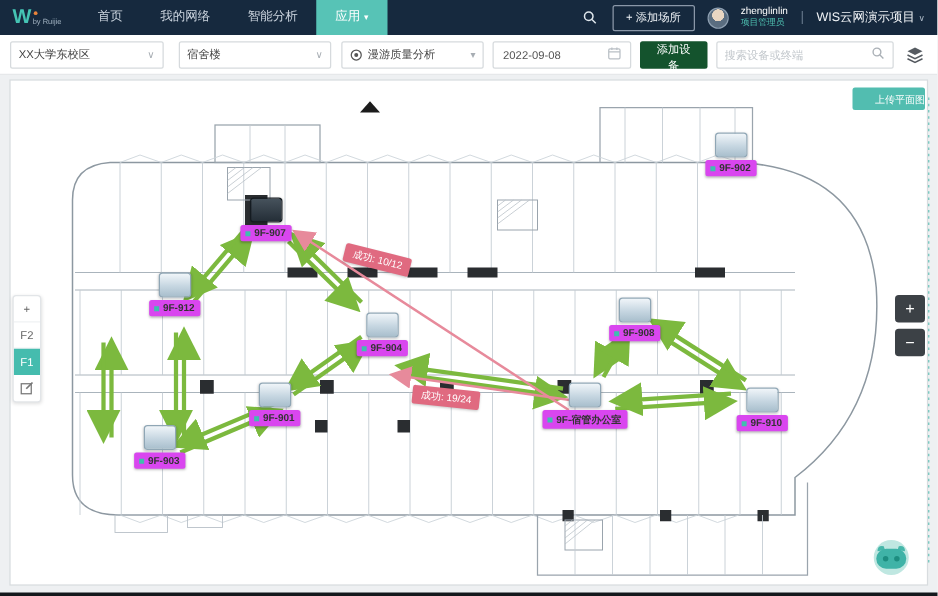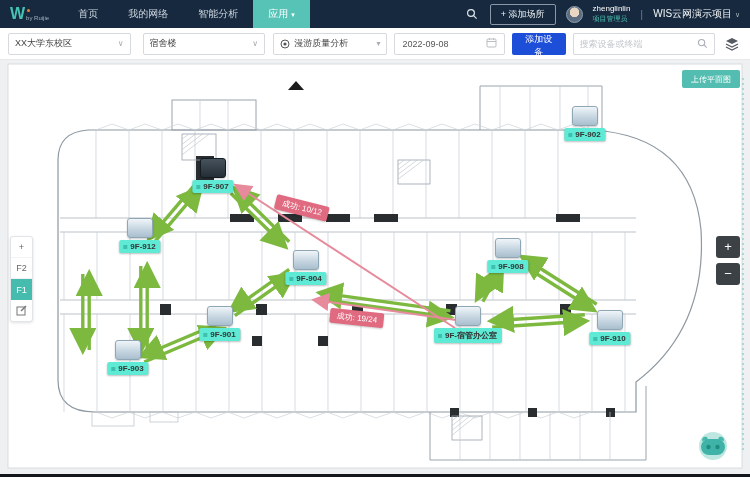--- a/index.html
+++ b/index.html
@@ -27,39 +27,39 @@
   .project .caret { font-size:7px; color:#aab7c4; }
   
   .toolbar { height:32px; background:#fff; border-bottom:1px solid #e6e8ea; display:flex; align-items:center; padding:0 8px; gap:8px; }
   .select { height:22px; border:1px solid #d6dadd; border-radius:2px; background:#fff; display:flex; align-items:center; font-size:9px; color:#444; padding:0 6px; cursor:pointer; }
   .select .sel-caret { margin-left:auto; color:#a7adb3; font-size:8px; padding-left:6px; }
   .w130 { width:128px; } .w140 { width:128px; margin-left:4px; }
   .toolbar-right { margin-left:auto; display:flex; gap:7px; }
   .sel-ico { margin-right:4px; display:flex; }
   .date-box { width:118px; height:22px; border:1px solid #d6dadd; border-radius:2px; display:flex; align-items:center; padding:0 7px; font-size:9px; color:#555; cursor:pointer; }
   .date-box .cal { margin-left:auto; }
-  .btn-teal { height:22px; background:#1d4ed8; color:#fff; border:none; border-radius:2px; font-size:9px; padding:0 10px; cursor:pointer; }
+  .btn-teal { height:22px; background:#14532d; color:#fff; border:none; border-radius:2px; font-size:9px; padding:0 10px; cursor:pointer; }
   .search-box { width:146px; height:22px; border:1px solid #d6dadd; border-radius:2px; display:flex; align-items:center; padding:0 6px; }
   .search-box input { border:none; outline:none; flex:1; font-size:9px; color:#333; min-width:0; font-family:Liberation Sans, sans-serif; }
   .search-box input::placeholder { color:#c2c7cc; }
   .layers-btn { width:22px; height:22px; display:flex; align-items:center; justify-content:center; cursor:pointer; }
   
   .map-wrap { position:relative; width:750px; height:414px; background:#eef0f2; }
   .plan-svg { position:absolute; left:0; top:0; }
-  .upload-btn { position:absolute; left:682px; top:10px; width:58px; height:18px; background:#52bdb0; color:#fff; font-size:8px; border:none; border-radius:2px; cursor:pointer; z-index:30; }
+  .upload-btn { position:absolute; left:682px; top:10px; width:58px; height:18px; background:#52bdb0; color:#fff; font-size:8px; border:none; border-radius:2px; cursor:pointer; z-index:30;text-align:right; }
   .floor-ctl { position:absolute; left:10px; top:176px; width:23px; background:#fff; border:1px solid #e2e5e8; border-radius:3px; box-shadow:0 1px 3px rgba(0,0,0,.12); z-index:30; overflow:hidden; }
   .floor-ctl .fc-item { height:21px; display:flex; align-items:center; justify-content:center; font-size:9px; color:#666; cursor:pointer; border-bottom:1px solid #f0f2f4; }
   .floor-ctl .fc-item:last-child { border-bottom:none; }
   .floor-ctl .fc-item.active { background:#45bcae; color:#fff; }
   .zoom-ctl { position:absolute; left:716px; z-index:30; width:24px; height:22px; background:#3c4146; color:#fff; border:none; border-radius:3px; font-size:13px; line-height:20px; cursor:pointer; }
   .ap { position:absolute; z-index:20; width:26px; height:20px; border-radius:3px;
         background:linear-gradient(180deg,#f0f5f9 0%,#c6d6e1 55%,#a9bfcd 100%); border:1px solid #8fa6b5;
         box-shadow:0 1px 2px rgba(0,0,0,.2); cursor:pointer; }
   .ap.dark { background:linear-gradient(180deg,#46525c 0%,#242e37 100%); border-color:#141b21; }
-  .ap-label { position:absolute; z-index:21; background:#5eead4; border-radius:2px; box-shadow:0 1px 2px rgba(0,0,0,.25);
+  .ap-label { position:absolute; z-index:21; background:#d946ef; border-radius:2px; box-shadow:0 1px 2px rgba(0,0,0,.25);
         font-size:8px; font-weight:bold; color:#333; padding:2px 5px 2px 4px; display:flex; align-items:center; white-space:nowrap; cursor:pointer; }
   .ap-dot { width:4px; height:4px; background:#3fbfae; margin-right:3px; display:inline-block; }
   .pink-label { position:absolute; z-index:22; background:#e06a80; color:#fff; font-size:8px; padding:2px 7px; border-radius:2px; white-space:nowrap; box-shadow:0 1px 2px rgba(0,0,0,.2); }
   .robot { position:absolute; left:694px; top:368px; width:38px; height:34px; z-index:30; cursor:pointer; }
   .win-edge { position:fixed; left:0; bottom:0; width:750px; height:3px; background:#14181c; }
 </style>
 </head>
 <body>
 
 <div class="topnav">

